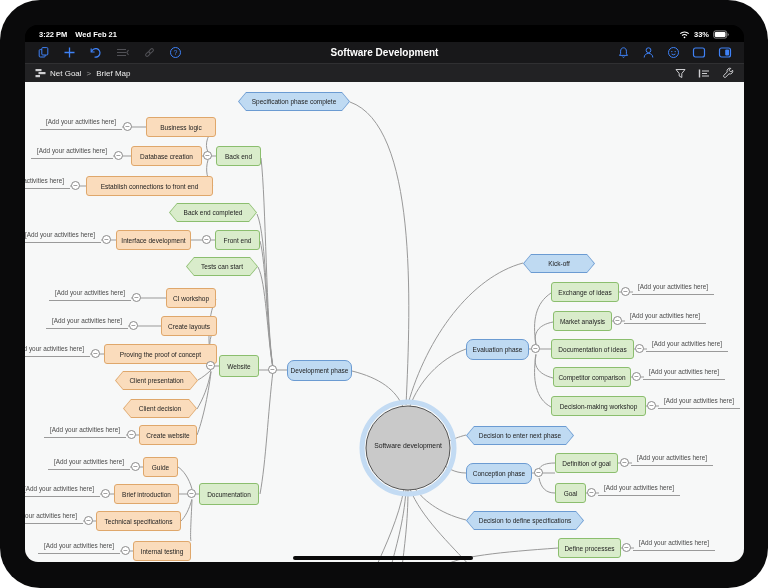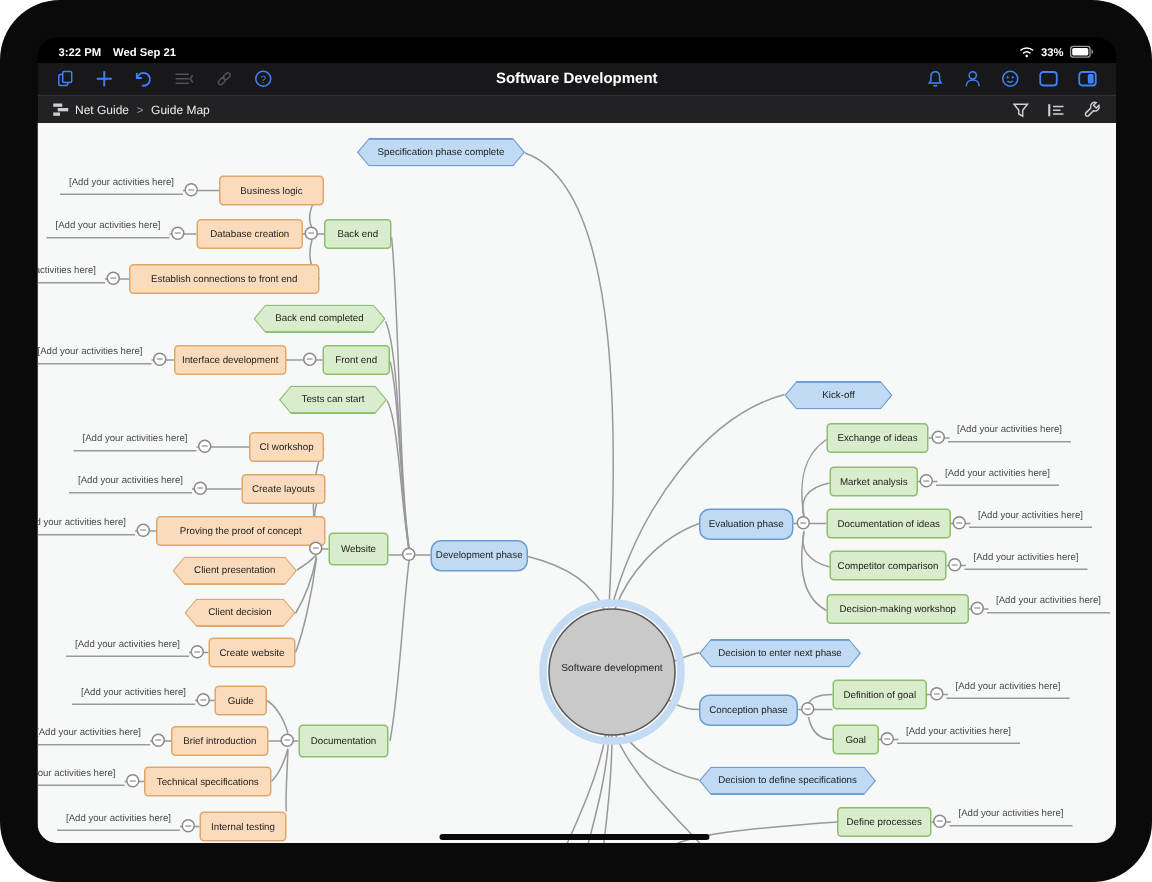--- a/index.html
+++ b/index.html
@@ -47,21 +47,21 @@
 </head>
 <body>
 
 <div class="stage">
   <div class="device"></div>
   <div class="screen">
 
     <div class="statusbar">
       <div class="sb-left">
         <span>3:22 PM</span>
-        <span>Wed Sep 21</span>
+        <span>Wed Feb 21</span>
       </div>
       <div class="sb-right">
         <span class="icon">
           <svg width="11" height="9" viewBox="0 0 13 10">
               <path d="M1.5,4 C4.3,1.4 8.7,1.4 11.5,4" stroke="#fff" stroke-width="1.3" fill="none"></path>
               <path d="M3.6,6.2 C5.4,4.7 7.6,4.7 9.4,6.2" stroke="#fff" stroke-width="1.3" fill="none"></path>
               <circle cx="6.5" cy="8.3" r="1" fill="#fff"></circle>
             </svg>
         </span>
         <span>33%</span>
@@ -152,23 +152,23 @@
     </div>
 
     <div class="breadcrumb">
       <span class="icon lt-ic">
         <svg width="11" height="10" viewBox="0 0 11 10">
             <rect x="0.5" y="1" width="6" height="2.2" fill="currentColor"></rect>
             <rect x="3.5" y="4" width="7" height="2.2" fill="currentColor"></rect>
             <rect x="0.5" y="7" width="4.5" height="2.2" fill="currentColor"></rect>
           </svg>
       </span>
-      <span>Net Guide</span>
+      <span>Net Goal</span>
       <span class="bc-sep">&gt;</span>
-      <span>Guide Map</span>
+      <span>Brief Map</span>
       <div class="bc-right">
         <span class="icon lt-ic">
           <svg width="11" height="11" viewBox="0 0 11 11">
               <path d="M1,1.5 H10 L6.8,5.5 V9.5 L4.2,8 V5.5 Z" stroke="currentColor" fill="none"></path>
             </svg>
         </span>
         <span class="icon lt-ic">
           <svg width="12" height="11" viewBox="0 0 12 11">
               <path d="M1.5,1.5 V9.5" stroke="currentColor" stroke-width="1.4" fill="none"></path>
               <path d="M4,3 H11 M4,5.5 H9 M4,8 H11" stroke="currentColor" fill="none"></path>

